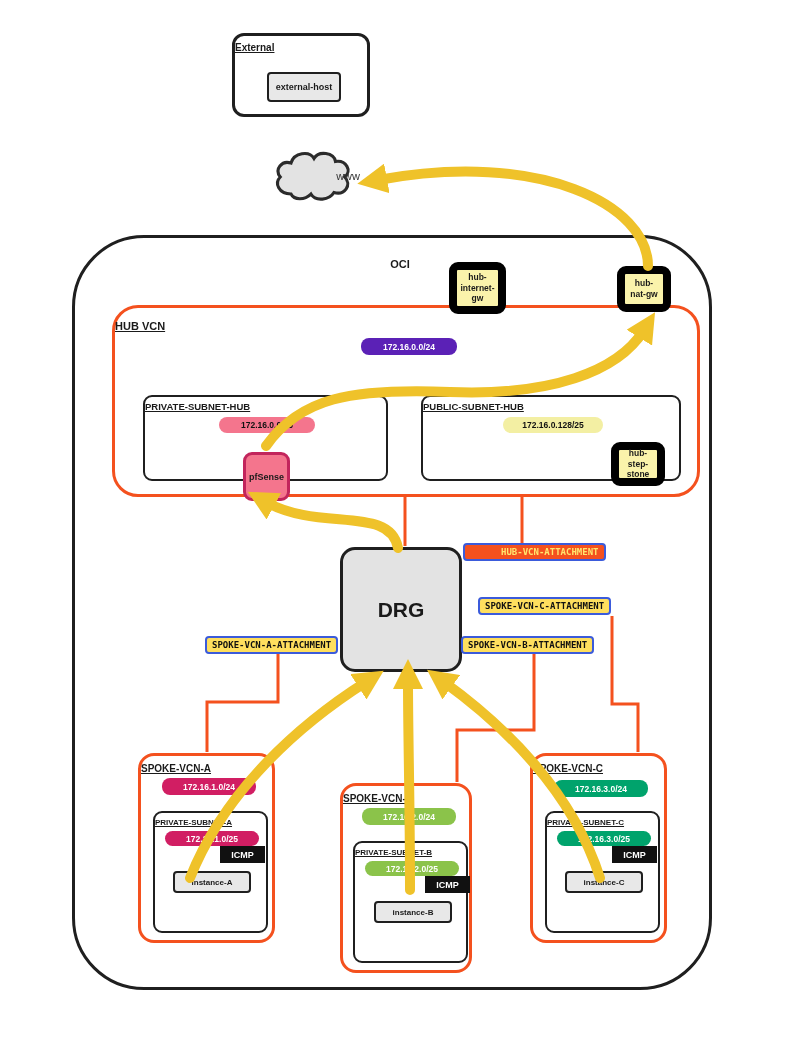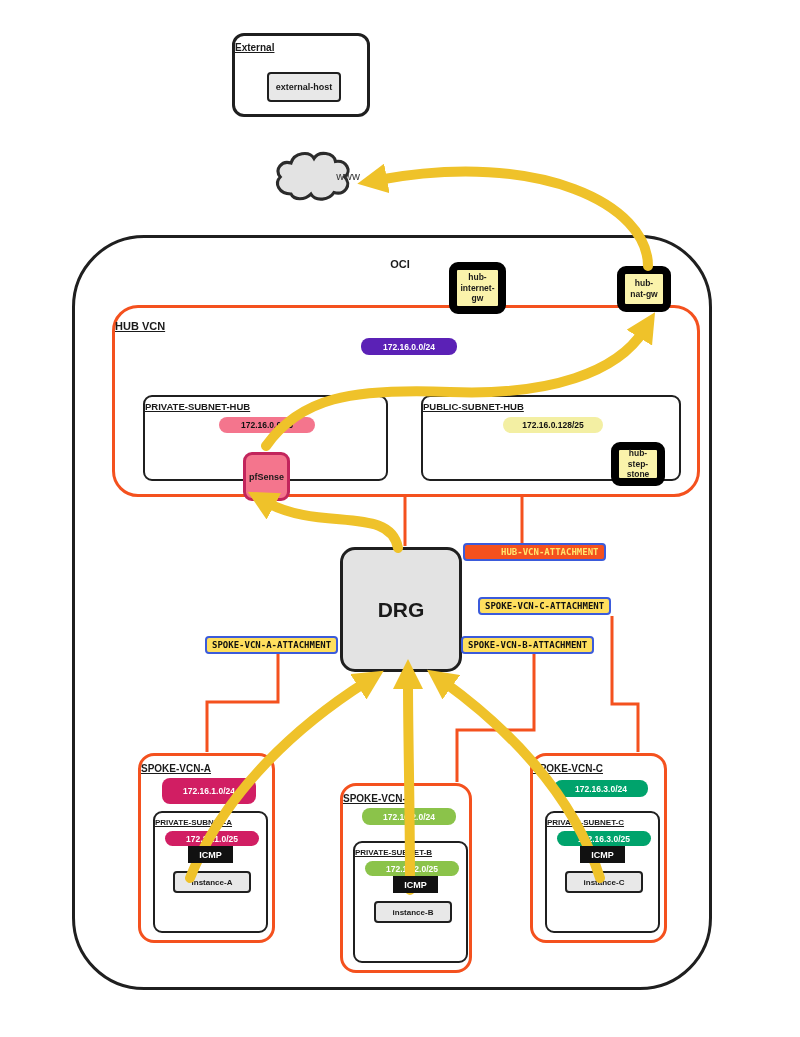--- a/index.html
+++ b/index.html
@@ -25,21 +25,21 @@
   .pfsense { position:absolute; background:#f4758d; border:3px solid #c2255c; border-radius:9px;
              font-weight:bold; font-size:9px; display:flex; align-items:center; justify-content:center; }
   .badge { position:absolute; font-weight:bold; font-size:8.5px; color:#fff; border-radius:8px;
            display:flex; align-items:center; justify-content:center; white-space:nowrap; }
   .badge.dark-text { color:#111; }
   .attach { position:absolute; z-index:20; font-family:"DejaVu Sans Mono", monospace;
             font-weight:bold; font-size:9px; border:2.5px solid #3b5bdb; border-radius:4px;
             padding:2px 5px; background:#ffdf5e; color:#111; white-space:nowrap; }
   .attach.hub { background:#f4511e; color:#ffe66d;padding-left:36px; }
   .icmp { position:absolute; z-index:20; background:#111; color:#fff; font-weight:bold;
-          font-size:9px; display:flex; align-items:center; justify-content:center; }
+          font-size:9px; display:flex; align-items:center; justify-content:center;margin-left:32px; }
   .drg-box { position:absolute; background:#e3e3e3; border:3px solid #1f1f1f; border-radius:15px;
              display:flex; align-items:center; justify-content:center; font-weight:bold; font-size:21px; }
   .svg-layer { position:absolute; left:0; top:0; z-index:10; pointer-events:none; }
   .cloud-label { position:absolute; left:0; right:0; top:24px; text-align:right;
                  font-size:11px; color:#333; }
   .oci-label { position:absolute; font-weight:bold; font-size:11px; text-align:center; }
 </style>
 </head>
 <body>
 
@@ -89,21 +89,21 @@
   <div class="gw" style="left:617px; top:266px; width:54px; height:46px;">
     <span>hub-nat-gw</span>
   </div>
 
   <div class="drg-box" style="left:340px; top:547px; width:122px; height:125px;">
     <span>DRG</span>
   </div>
 
   <div class="abs spoke-box" style="left:138px; top:753px; width:137px; height:190px;">
     <div class="t-center" style="top:7px; font-size:10px;">SPOKE-VCN-A</div>
-    <div class="badge" style="left: 21px; top: 22px; width: 94px; height: 26px; background-color: rgb(209, 30, 99);">172.16.1.0/24</div>
+    <div class="badge" style="left: 21px; top: 22px; width: 94px; height: 17px; background-color: rgb(209, 30, 99);">172.16.1.0/24</div>
     <div class="abs subnet-box" style="left:12px; top:55px; width:115px; height:122px;">
       <div class="t-center" style="top:5px; font-size:8px;">PRIVATE-SUBNET-A</div>
       <div class="badge" style="left: 10px; top: 18px; width: 94px; height: 15px; background-color: rgb(209, 30, 99);">172.16.1.0/25</div>
       <div class="icmp" style="left:33px; top:33px; width:45px; height:17px;">ICMP</div>
       <div class="node" style="left:18px; top:58px; width:78px; height:22px;">
         <span>instance-A</span>
       </div>
     </div>
   </div>
 

